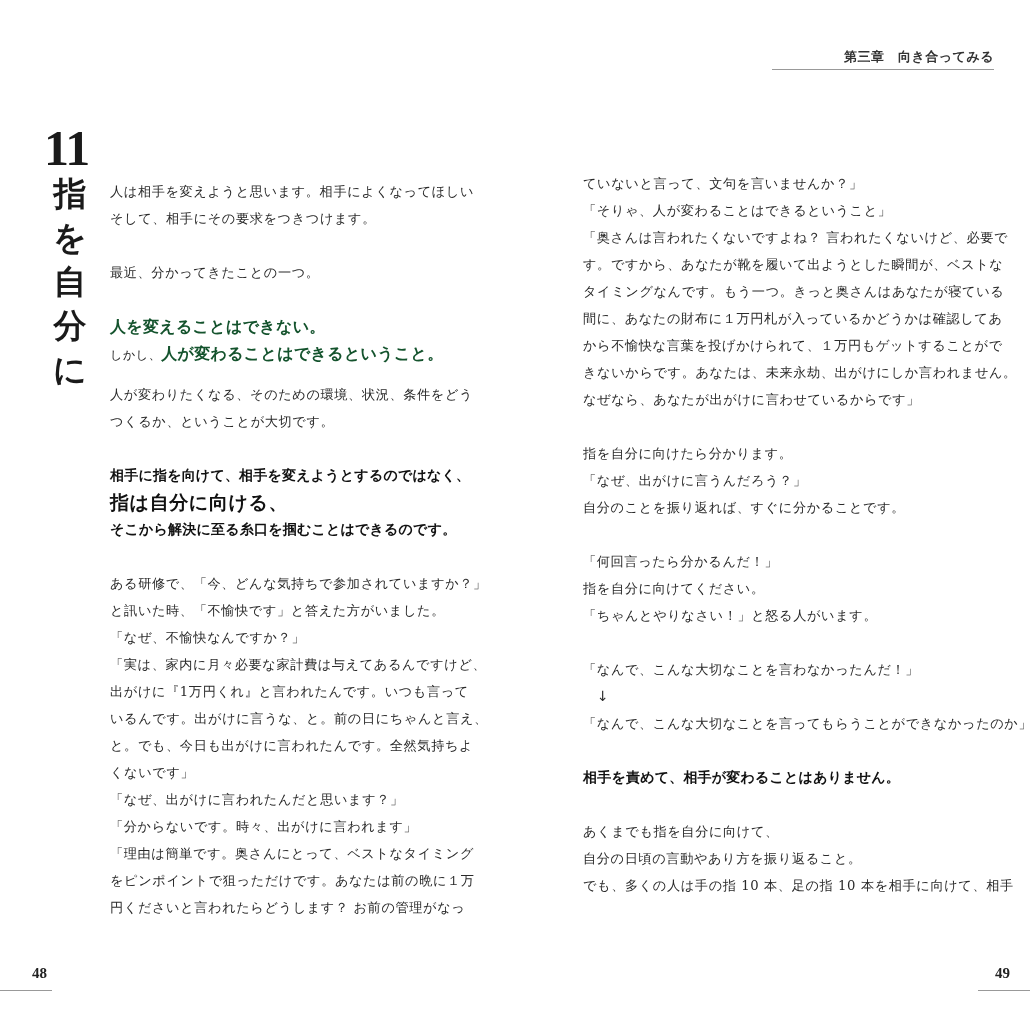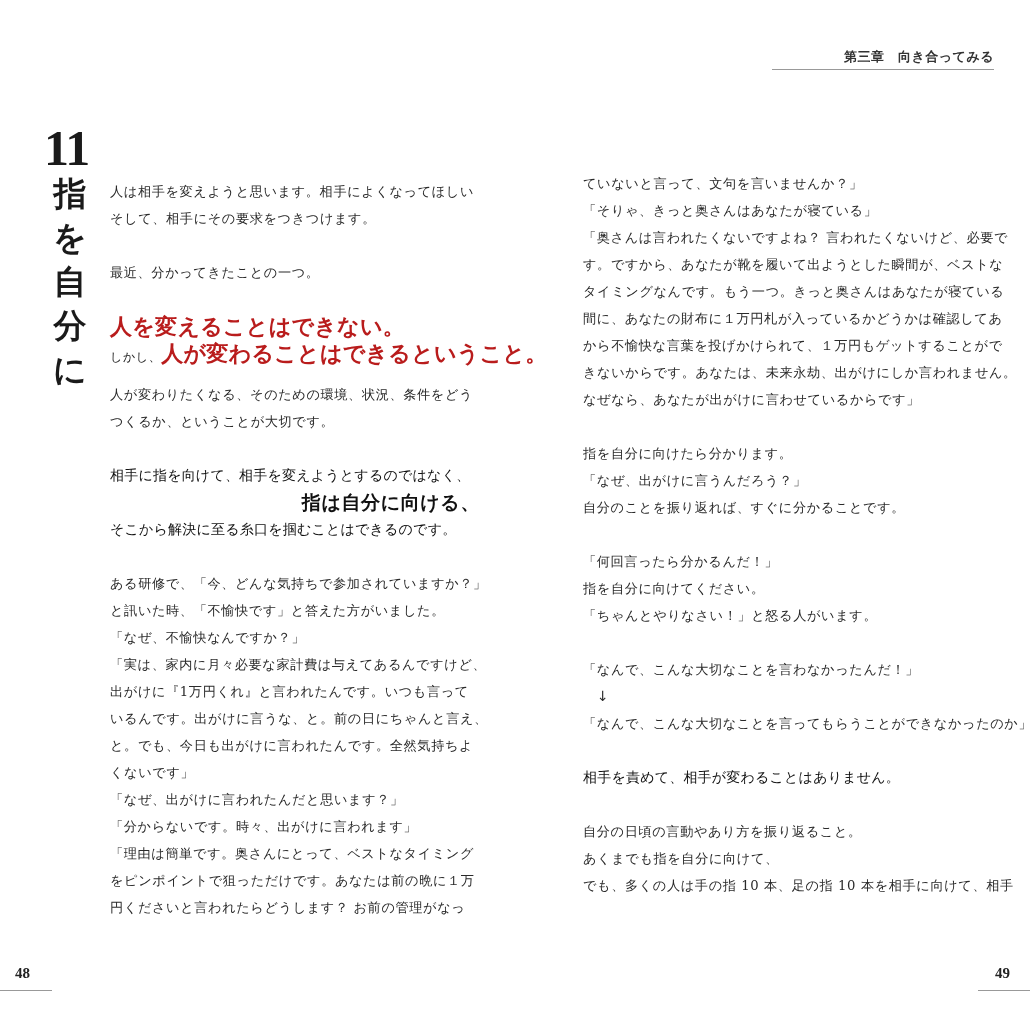--- a/index.html
+++ b/index.html
@@ -20,30 +20,30 @@
   .section-title span { display: block; }
 
   .body-col { position: absolute; font-size: 13.2px; line-height: 27px; color: #2a2a2a; letter-spacing: 0.6px; }
   .left-col { left: 110px; top: 170px; width: 370px; margin-top: 8px; }
   .right-col { left: 68px; top: 170px; width: 420px; }
 
   .line { white-space: nowrap; display: block; height: 27px; }
   .gap { display: block; height: 27px; }
   .gap-small { display: block; height: 14px; }
 
-  .emph-big { font-family: "DejaVu Sans", sans-serif; font-weight: bold; font-size: 22px; color: #b91c1c; letter-spacing: 0.3px; }
-  .emph-mid { font-family: "DejaVu Sans", sans-serif; font-weight: normal; font-size: 14px; color: #111; letter-spacing: 0.2px; }
-  .emph-huge { font-family: "DejaVu Sans", sans-serif; font-weight: bold; font-size: 19px; color: #111; text-align: right; }
+  .emph-big { font-family: "DejaVu Sans", sans-serif; font-weight: bold; font-size: 16px; color: #14532d; letter-spacing: 0.3px; }
+  .emph-mid { font-family: "DejaVu Sans", sans-serif; font-weight: bold; font-size: 14px; color: #111; letter-spacing: 0.2px; }
+  .emph-huge { font-family: "DejaVu Sans", sans-serif; font-weight: bold; font-size: 19px; color: #111; }
   .small-lead { font-family: "DejaVu Sans", sans-serif; font-size: 12px; color: #222; text-align: right; }
 
   .arrow { display: block; height: 27px; padding-left: 14px; font-family: "DejaVu Sans", sans-serif; font-size: 14px; }
 
   .folio { position: absolute; top: 965px; font-family: "Liberation Serif", serif; font-weight: bold;
            font-size: 15px; color: #222; }
-  .folio-left { left: 15px; }
+  .folio-left { left: 32px; }
   .folio-right { right: 20px; }
   .folio-rule { position: absolute; top: 990px; height: 1px; background: #999; width: 52px; }
   .folio-rule-left { left: 0; }
   .folio-rule-right { right: 0; }
 </style>
 </head>
 <body>
 
 <div class="page page-left">
   <div class="section-number">11</div>
@@ -89,21 +89,21 @@
   <div class="folio folio-left">48</div>
   <div class="folio-rule folio-rule-left"></div>
 </div>
 
 <div class="page page-right">
   <div class="running-head">第三章　向き合ってみる</div>
   <div class="running-rule"></div>
 
   <div class="body-col right-col">
     <span class="line">ていないと言って、文句を言いませんか？」</span>
-    <span class="line">「そりゃ、きっと奥さんはあなたが寝ている」</span>
+    <span class="line">「そりゃ、人が変わることはできるということ」</span>
     <span class="line">「奥さんは言われたくないですよね？ 言われたくないけど、必要で</span>
     <span class="line">す。ですから、あなたが靴を履いて出ようとした瞬間が、ベストな</span>
     <span class="line">タイミングなんです。もう一つ。きっと奥さんはあなたが寝ている</span>
     <span class="line">間に、あなたの財布に１万円札が入っているかどうかは確認してあ</span>
     <span class="line">から不愉快な言葉を投げかけられて、１万円もゲットすることがで</span>
     <span class="line">きないからです。あなたは、未来永劫、出がけにしか言われません。</span>
     <span class="line">なぜなら、あなたが出がけに言わせているからです」</span>
     <span class="gap"></span>
     <span class="line">指を自分に向けたら分かります。</span>
     <span class="line">「なぜ、出がけに言うんだろう？」</span>
@@ -112,20 +112,20 @@
     <span class="line">「何回言ったら分かるんだ！」</span>
     <span class="line">指を自分に向けてください。</span>
     <span class="line">「ちゃんとやりなさい！」と怒る人がいます。</span>
     <span class="gap"></span>
     <span class="line">「なんで、こんな大切なことを言わなかったんだ！」</span>
     <span class="arrow">↓</span>
     <span class="line">「なんで、こんな大切なことを言ってもらうことができなかったのか」</span>
     <span class="gap"></span>
     <span class="line emph-mid">相手を責めて、相手が変わることはありません。</span>
     <span class="gap"></span>
+    <span class="line">あくまでも指を自分に向けて、</span>
     <span class="line">自分の日頃の言動やあり方を振り返ること。</span>
-    <span class="line">あくまでも指を自分に向けて、</span>
     <span class="line">でも、多くの人は手の指 10 本、足の指 10 本を相手に向けて、相手</span>
   </div>
 
   <div class="folio folio-right">49</div>
   <div class="folio-rule folio-rule-right"></div>
 </div>
 
 </body></html>

